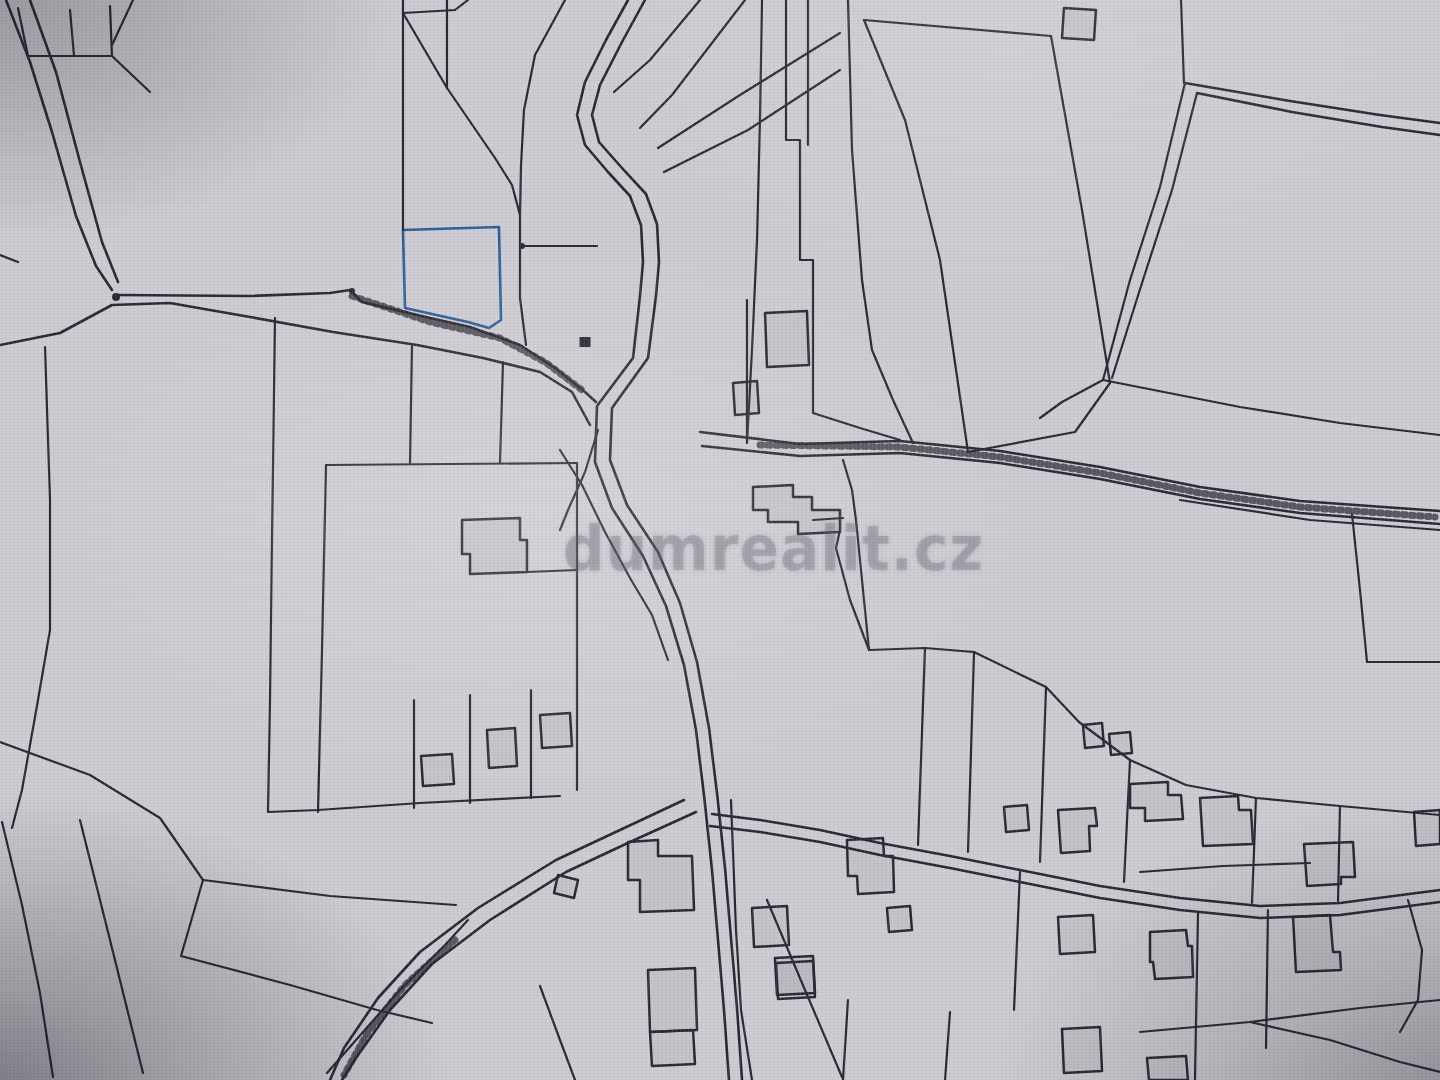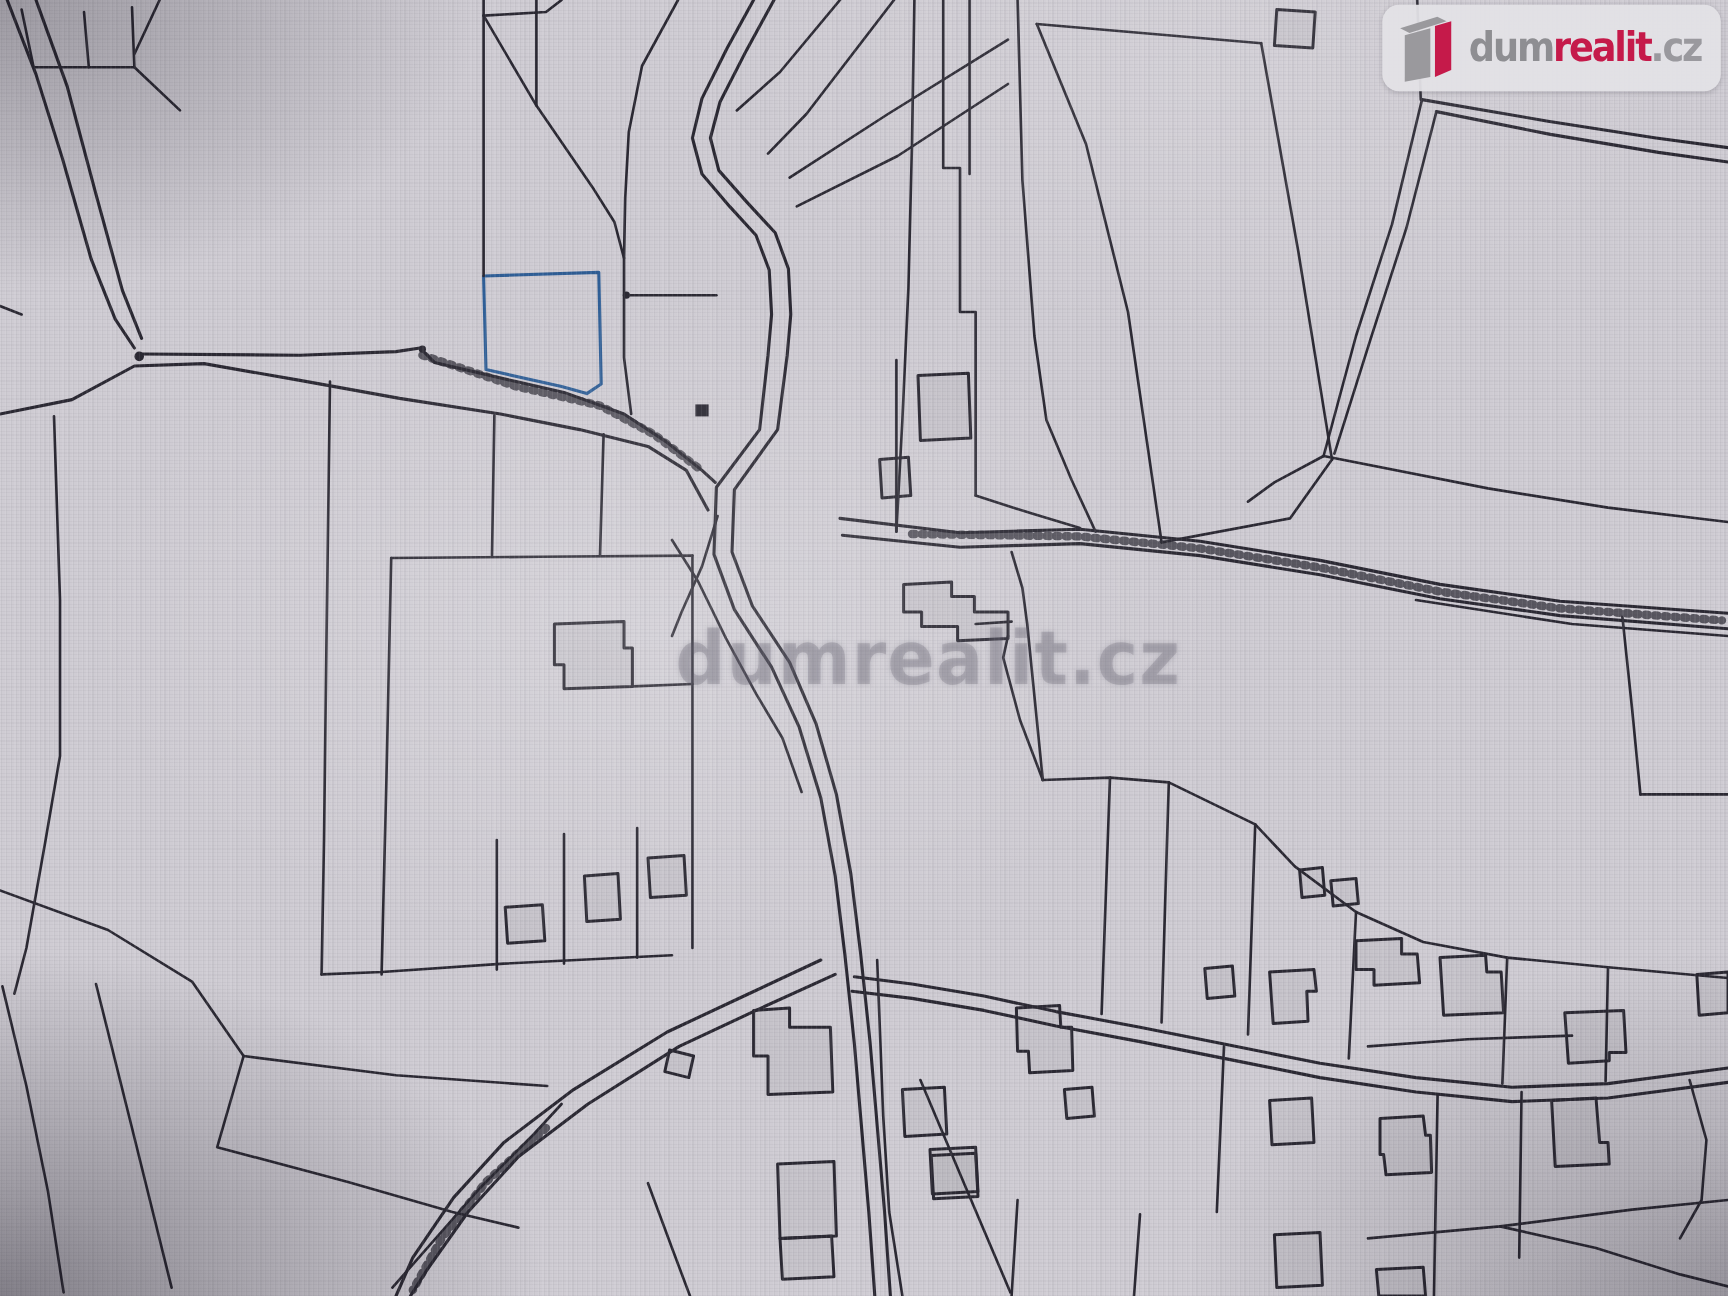--- a/index.html
+++ b/index.html
@@ -182,26 +182,14 @@
       <circle cx="352" cy="291" r="3" class="marker" fill="#2b2933"></circle>
     </svg>
 
   <div class="glare"></div>
   <div class="moire"></div>
 
   <div class="watermark">dumrealit.cz</div>
 
   <div class="vignette"></div>
 
-  <div class="badge">
-    <svg class="icon" viewBox="0 0 48 62">
-      <polygon points="0,14 32,4 40,8 8,18" fill="#9a999d"></polygon>
-      <polygon points="4,20 26,14 26,56 4,60" fill="#9a999d"></polygon>
-      <polygon points="30,12 44,8 44,50 30,56" fill="#c51a4a"></polygon>
-    </svg>
-    <div class="brandtext">
-      <span style="color:#8e8e92">dum</span>
-        <span style="color:#c51a4a">realit</span>
-        <span style="color:#9a999e">.cz</span>
-    </div>
-  </div>
 
 </div>
 
 </body></html>

